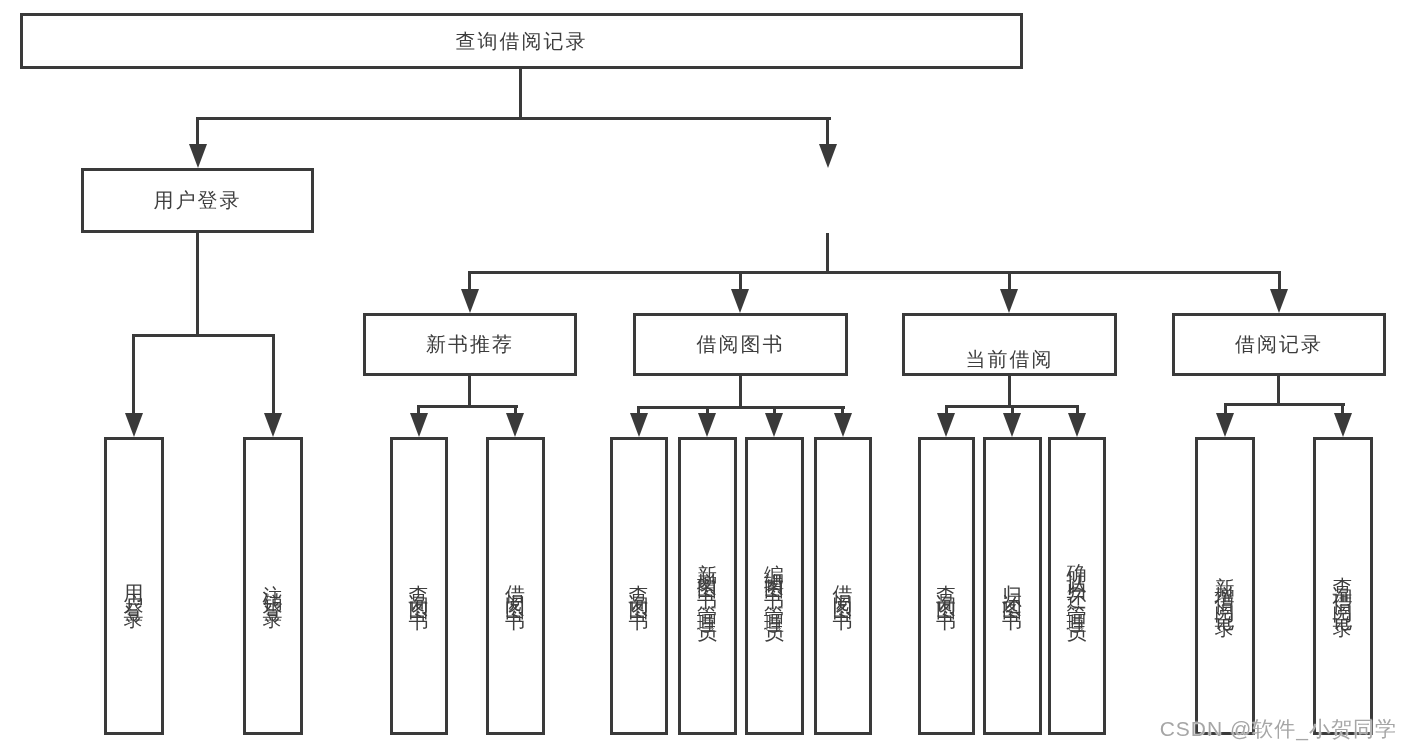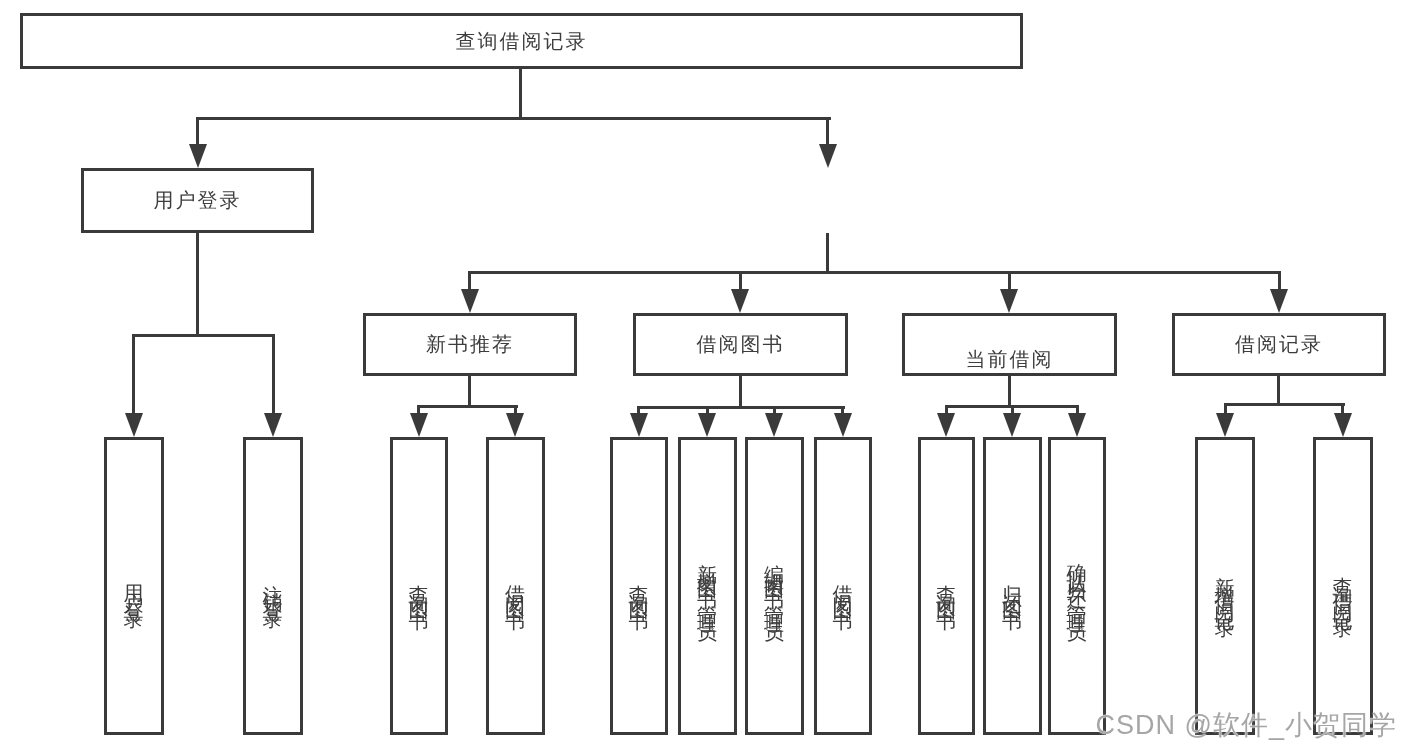--- a/index.html
+++ b/index.html
@@ -39,21 +39,21 @@
   .arrow{
     position:absolute;
     width:0;height:0;
     border-left:9px solid transparent;
     border-right:9px solid transparent;
     border-top:24px solid var(--line);
   }
   .watermark{
     position:absolute;
     right:8px;bottom:4px;
-    font-size:27px;
+    font-size:21px;
     letter-spacing:1px;
     color:var(--wm);
     text-shadow:0 0 2px #fff,0 0 1px #fff;
     z-index:5;
     text-align:right;
   }
 </style>
 </head>
 <body>
 

